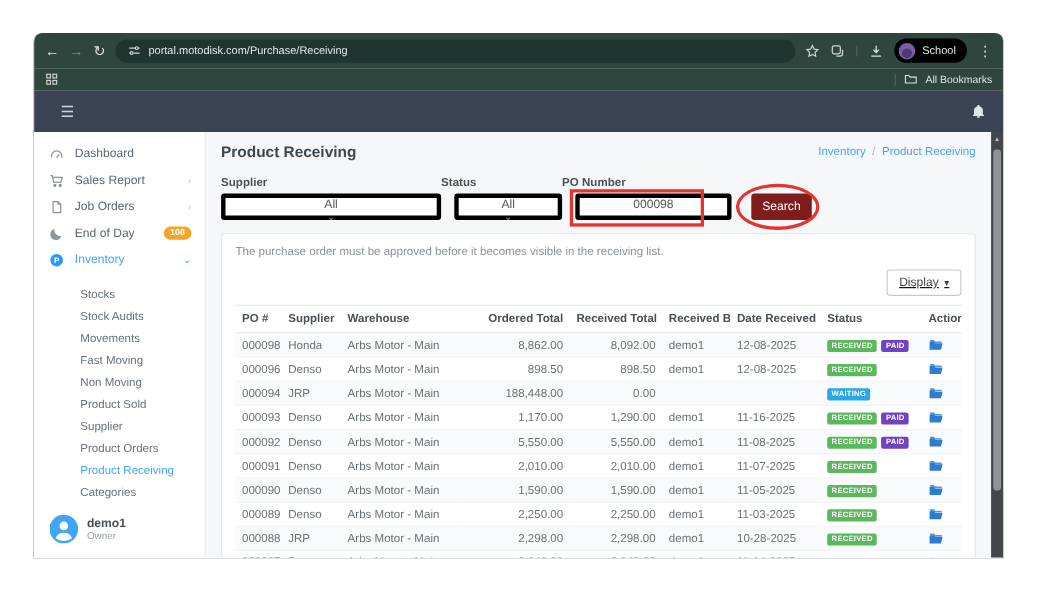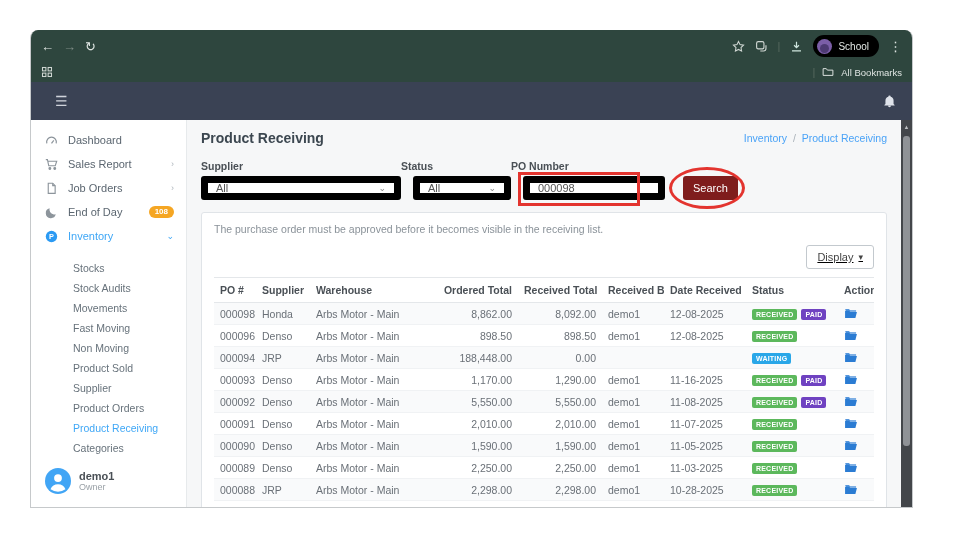--- a/index.html
+++ b/index.html
@@ -61,22 +61,22 @@
   .main { flex:1; min-width:0; padding:10px 14px; overflow:hidden; }
   .titlerow { display:flex; justify-content:space-between; align-items:center; }
   .page-title { font-size:14px; font-weight:bold; color:#3c4750; }
   .crumb { font-size:10.5px; }
   .crumb .lnk { color:#4aa3f7; cursor:pointer; }
   .crumb .sep { color:#aab2b9; margin:0 3px; }
 
   .filterbar { position:relative; display:flex; align-items:flex-end; margin-top:14px; }
   .fgroup { display:flex; flex-direction:column; }
   .flabel { font-size:10.5px; font-weight:bold; color:#4a5056; margin-bottom:4px; }
-  .fcontrol { height:24px; border:7px solid #000000; border-radius:3px; background:#fff;
-              display:flex; align-items:center; justify-content:space-between; padding:0 8px; font-size:11px; color:#555; cursor:pointer; }
+  .fcontrol { height:24px; border:4px solid #000000; border-radius:3px; background:#fff;
+              display:flex; align-items:center; justify-content:space-between; padding:0 8px; font-size:11px; color:#555; cursor:pointer;flex-direction:column; }
   .w-supplier { width:200px; } .w-status { width:98px; margin-left:12px; } .w-po { width:142px; margin-left:12px; }
   .caret { color:#888; font-size:9px; }
   .btn-search { height:24px; background:#7f1d1d; color:#fff; border:none; border-radius:3px;
                 font-size:11px; padding:0 10px; margin-left:18px; cursor:pointer; }
   .anno-rect { position:absolute; left:317px; top:12px; width:122px; height:34px; border:3px solid #e3342f; pointer-events:none; }
   .anno-ellipse { position:absolute; left:468px; top:7px; width:76px; height:42px; border:3px solid #e3342f; border-radius:50%; pointer-events:none; }
 
   .card { margin-top:12px; background:#fff; border:1px solid #e0e4e8; border-radius:3px; padding:10px 12px 0; }
   .notice { font-size:10.5px; color:#8a9299; }
   .displayrow { display:flex; justify-content:flex-end; margin:10px 0 8px;text-decoration:underline; }
@@ -103,20 +103,30 @@
 </head>
 <body>
 
 <div class="screen">
   <div class="window">
 
     <div class="toolbar">
       <span class="nav-glyph">←</span>
       <span class="nav-glyph dim">→</span>
       <span class="nav-glyph">↻</span>
+      <div class="addr-pill">
+        <span style="display:flex;">
+          <svg width="12" height="12" viewBox="0 0 16 16" fill="none" stroke="#cfd6d2" stroke-width="1.4">
+            <path d="M2 5h7M13 5h1.5M2 11h1.5M7.5 11h7"></path>
+              <circle cx="11" cy="5" r="1.7"></circle>
+              <circle cx="5" cy="11" r="1.7"></circle>
+          </svg>
+        </span>
+        <span class="addr-url">portal.motodisk.com/Purchase/Receiving</span>
+      </div>
       <div class="tb-right">
         <span style="display:flex;">
           <svg width="13" height="13" viewBox="0 0 16 16" fill="none" stroke="#cfd6d2" stroke-width="1.3">
             <path d="M8 1.8l1.9 3.9 4.3.6-3.1 3 .7 4.3L8 11.6l-3.8 2 .7-4.3-3.1-3 4.3-.6z"></path>
           </svg>
         </span>
         <span style="display:flex;">
           <svg width="13" height="13" viewBox="0 0 16 16" fill="none" stroke="#cfd6d2" stroke-width="1.4">
             <rect x="2" y="2" width="9" height="9" rx="2"></rect>
               <path d="M13.5 6.5v4a3 3 0 0 1-3 3h-4"></path>

